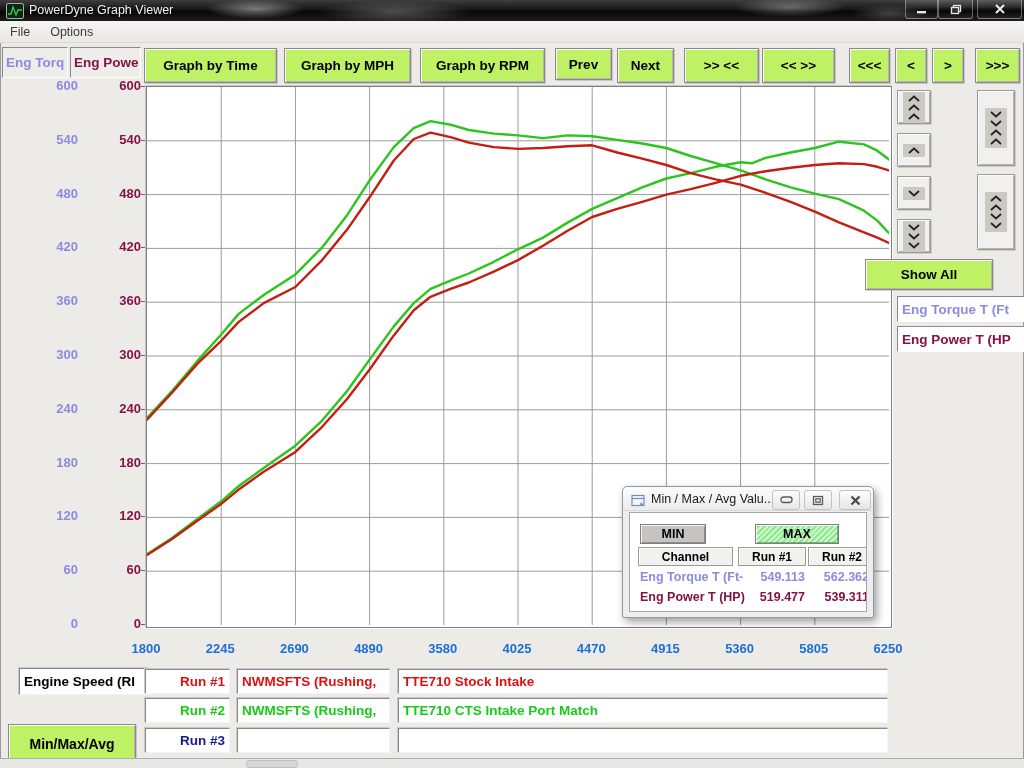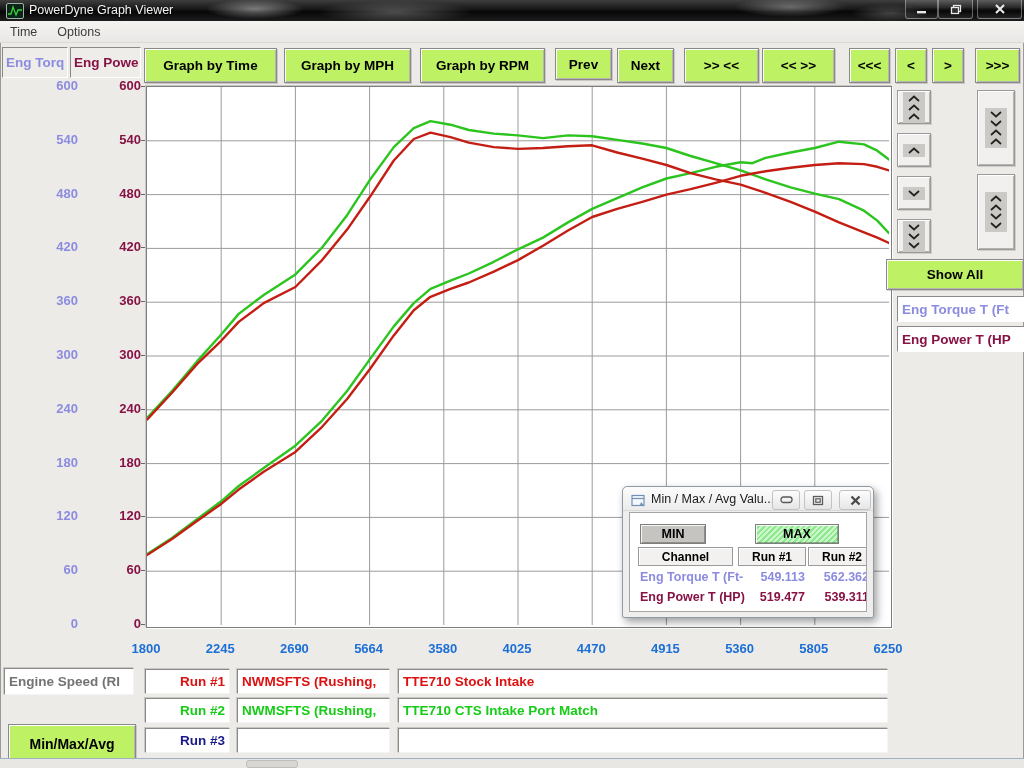--- a/index.html
+++ b/index.html
@@ -103,21 +103,21 @@
         </svg>
     </span>
     <span class="wbtn abs" style="left:977px;width:43px;">
       <svg width="12" height="10" viewBox="0 0 12 10">
           <path d="M2 1 L10 9 M10 1 L2 9" stroke="#ECECEC" stroke-width="2.1"></path>
         </svg>
     </span>
   </div>
 
   <div id="menubar" class="abs">
-      <div class="menu-item">Time</div>
+      <div class="menu-item">File</div>
       <div class="menu-item">Options</div>
     </div>
 
   <div id="channel-tabs">
       <div class="tabbox abs" style="left: 2px; top: 47px; width: 66px; height: 31px; color: rgb(139, 139, 224);">Eng Torq</div>
       <div class="tabbox abs" style="left: 70px; top: 47px; width: 71px; height: 31px; color: rgb(135, 18, 69);">Eng Powe</div>
     </div>
 
   <div id="toolbar">
       <div class="btn abs" style="left: 144px; top: 48px; width: 133px; height: 35px;">Graph by Time</div>
@@ -203,21 +203,21 @@
         <polyline fill="none" stroke="#C41E14" stroke-width="2.4" stroke-linejoin="round" stroke-linecap="round" points="0.0,468.1 25.0,451.9 50.0,434.0 74.2,416.9 91.7,402.6 116.7,384.7 148.4,364.9 175.1,339.8 200.1,312.0 222.6,282.5 246.8,248.4 266.8,223.3 283.5,209.8 303.5,201.8 321.8,195.5 346.8,184.7 371.0,173.1 396.0,158.7 421.0,143.5 445.2,130.0 470.2,121.9 495.2,114.8 519.4,107.6 543.6,102.2 568.6,95.9 593.6,88.8 618.6,84.3 643.6,80.7 667.8,78.0 692.0,76.2 717.0,77.1 730.3,79.8 742.0,83.4">
           <title>Run #1 Eng Power T (HP) - TTE710 Stock Intake</title>
         </polyline>
       </svg>
   </div>
 
   <div id="xaxis">
       <div class="xlab abs" style="left: 116px; color: rgb(28, 111, 214);">1800</div>
       <div class="xlab abs" style="left: 190.2px; color: rgb(28, 111, 214);">2245</div>
       <div class="xlab abs" style="left: 264.4px; color: rgb(28, 111, 214);">2690</div>
-      <div class="xlab abs" style="left: 338.6px; color: rgb(28, 111, 214);">5664</div>
+      <div class="xlab abs" style="left: 338.6px; color: rgb(28, 111, 214);">4890</div>
       <div class="xlab abs" style="left: 412.8px; color: rgb(28, 111, 214);">3580</div>
       <div class="xlab abs" style="left: 487px; color: rgb(28, 111, 214);">4025</div>
       <div class="xlab abs" style="left: 561.2px; color: rgb(28, 111, 214);">4470</div>
       <div class="xlab abs" style="left: 635.4px; color: rgb(28, 111, 214);">4915</div>
       <div class="xlab abs" style="left: 709.6px; color: rgb(28, 111, 214);">5360</div>
       <div class="xlab abs" style="left: 783.8px; color: rgb(28, 111, 214);">5805</div>
       <div class="xlab abs" style="left: 858px; color: rgb(28, 111, 214);">6250</div>
     </div>
 
   <div id="right-panel">
@@ -288,27 +288,27 @@
             </svg>
             <svg width="14" height="7" viewBox="0 0 14 7">
               <polyline points="2,1 7,5.5 12,1" fill="none" stroke="#222" stroke-width="1.7"></polyline>
             </svg>
             <svg width="14" height="7" viewBox="0 0 14 7">
               <polyline points="2,1 7,5.5 12,1" fill="none" stroke="#222" stroke-width="1.7"></polyline>
             </svg>
           </span>
         </div>
       </div>
-    <div class="btn abs" style="left:886px;top:259px;width:138px;height:31px;">Show All</div>
+    <div class="btn abs" style="left:865px;top:259px;width:128px;height:31px;">Show All</div>
     <div class="chan-label abs" style="left:897px;top:296px;width:130px;height:26px;color:#8B8BE0;">Eng Torque T (Ft</div>
     <div class="chan-label abs" style="left:897px;top:326px;width:130px;height:26px;color:#871245;">Eng Power T (HP</div>
   </div>
 
   <div id="legend">
-    <div class="legend-box abs" style="left:4px;top:668px;width:130px;height:27px;color:#737373;">Engine Speed (RI</div>
+    <div class="legend-box abs" style="left:19px;top:668px;width:130px;height:27px;color:#000000;">Engine Speed (RI</div>
     <div id="legend-rows">
         <div class="legend-box abs" style="left: 145px; top: 669px; width: 85px; height: 25px; color: rgb(221, 17, 17); justify-content: flex-end;">Run #1</div>
         <div class="legend-box abs" style="left: 237px; top: 669px; width: 153px; height: 25px; color: rgb(221, 17, 17);">NWMSFTS (Rushing,</div>
         <div class="legend-box abs" style="left: 398px; top: 669px; width: 490px; height: 25px; color: rgb(221, 17, 17);">TTE710 Stock Intake</div>
         <div class="legend-box abs" style="left: 145px; top: 698px; width: 85px; height: 25px; color: rgb(22, 204, 22); justify-content: flex-end;">Run #2</div>
         <div class="legend-box abs" style="left: 237px; top: 698px; width: 153px; height: 25px; color: rgb(22, 204, 22);">NWMSFTS (Rushing,</div>
         <div class="legend-box abs" style="left: 398px; top: 698px; width: 490px; height: 25px; color: rgb(22, 204, 22);">TTE710 CTS Intake Port Match</div>
         <div class="legend-box abs" style="left: 145px; top: 728px; width: 85px; height: 25px; color: rgb(25, 25, 140); justify-content: flex-end;">Run #3</div>
         <div class="legend-box abs" style="left: 237px; top: 728px; width: 153px; height: 25px; color: rgb(25, 25, 140);"></div>
         <div class="legend-box abs" style="left: 398px; top: 728px; width: 490px; height: 25px; color: rgb(25, 25, 140);"></div>

